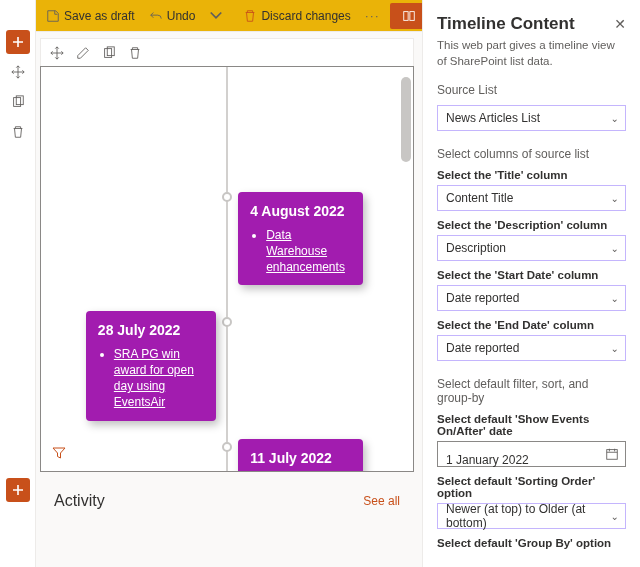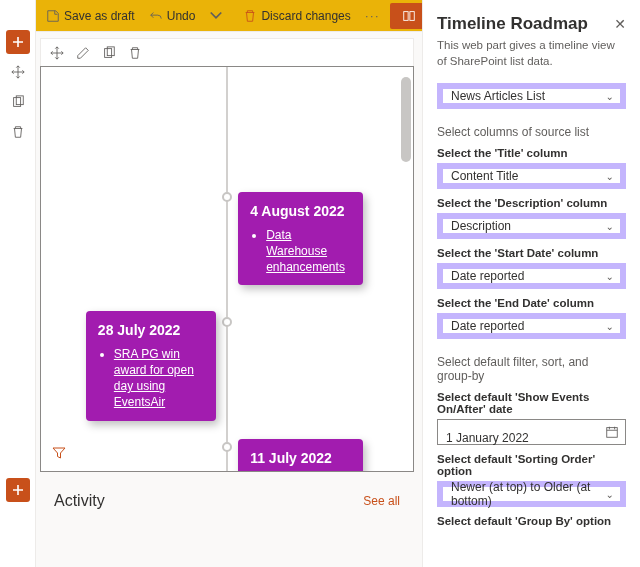--- a/index.html
+++ b/index.html
@@ -33,21 +33,21 @@
   .scrollthumb { position:absolute; right:2px; top:10px; width:10px; height:85px; background:#c8c6c4; border-radius:5px; }
   .activity-row { display:flex; align-items:center; justify-content:space-between; padding: 20px 14px 6px; font-size: 14px; color:#323130; }
   .activity-row .seeall { color:#c8501a; font-size:12px; }
   .addrow { position:absolute; left:0; top:484px; width:24px; height:24px; background:#c8501a; color:#fff; display:flex; align-items:center; justify-content:center; border-radius:3px; }
   .panel { width: 218px; background:#fff; border-left:1px solid #edebe9; padding: 14px 14px 0; overflow:auto; font-size:12px; color:#323130; }
   .panel h2 { font-size:17px; font-weight:600; margin-bottom:4px; display:flex; justify-content:space-between; align-items:center; }
   .panel .close { font-weight:400; color:#605e5c; font-size:14px; }
   .panel .sub { color:#605e5c; font-size:11.5px; margin-bottom:14px; line-height:1.35; }
   .panel .sect { color:#605e5c; font-size:12px; margin: 8px 0 8px; }
   .panel label { display:block; font-weight:600; font-size:11.5px; margin: 8px 0 4px; }
-  .sel { position:relative; border:6px solid #c4b5fd; height:26px; display:flex; align-items:center; padding:0 22px 0 8px; font-size:12px; color:#323130; background:#fff; }
+  .sel { position:relative; border:1px solid #c4b5fd; height:26px; display:flex; align-items:center; padding:0 22px 0 8px; font-size:12px; color:#323130; background:#fff; }
   .sel .chev { position:absolute; right:6px; top:50%; transform:translateY(-50%); color:#605e5c; font-size:10px; }
   .datein { position:relative; border:1px solid #8a8886; height:26px; display:flex; align-items:center; padding:12px 24px 0 8px; font-size:12px; }
   .datein .cal { position:absolute; right:6px; top:50%; transform:translateY(-50%); color:#605e5c; }
   svg { display:block; }
 </style>
 </head>
 <body>
 
 <div class="leftrail">
   <div class="rbtn plus">
@@ -181,25 +181,26 @@
 </div>
 
 <div class="addrow" style="position:fixed; left:6px; top:478px;">
   <svg width="12" height="12" viewBox="0 0 12 12">
       <path d="M6 1v10M1 6h10" stroke="#fff" stroke-width="1.6"></path>
     </svg>
 </div>
 
 <div class="panel">
   <h2>
-    <span>Timeline Roadmap</span>
+    <span>Timeline Content</span>
     <span class="close">✕</span>
   </h2>
   <div class="sub">This web part gives a timeline view of SharePoint list data.</div>
 
+  <div class="sect">Source List</div>
   <div class="sel">
     <span>News Articles List</span>
     <span class="chev">⌄</span>
   </div>
 
   <div class="sect" style="margin-top:16px;">Select columns of source list</div>
 
   <label>Select the 'Title' column</label>
   <div class="sel">
     <span>Content Title</span>

